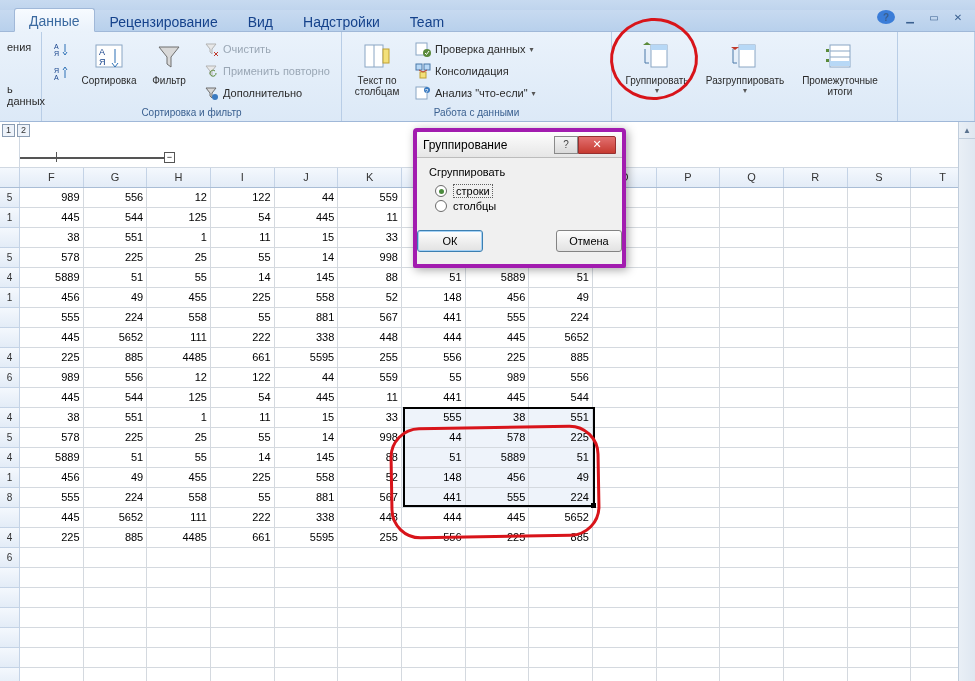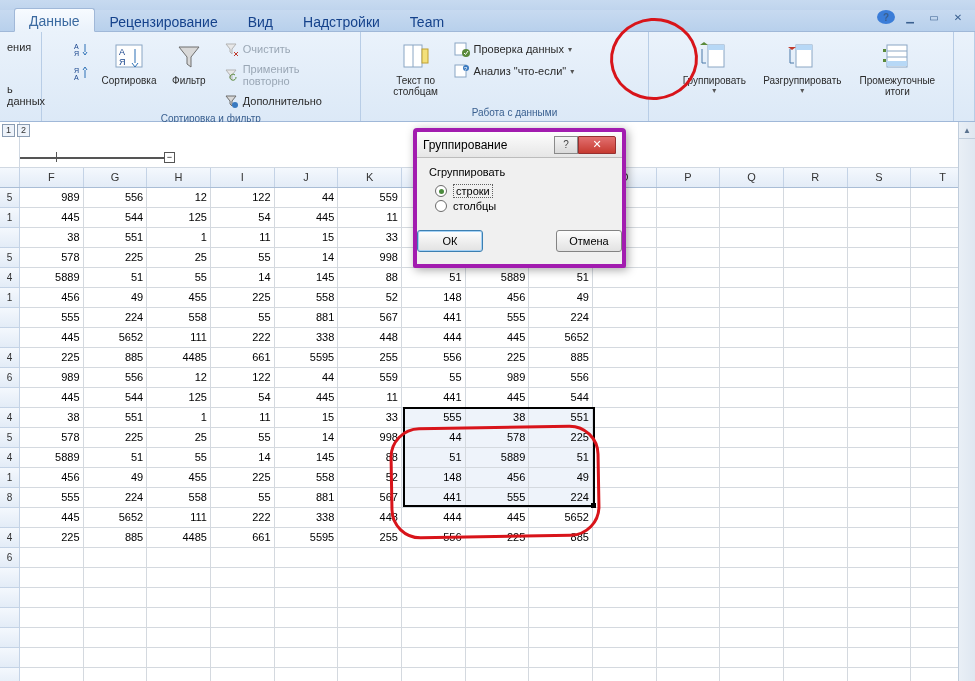--- a/index.html
+++ b/index.html
@@ -10,21 +10,21 @@
 
 
 .tabs { height:22px; background:linear-gradient(#c7daf0,#b8d0ec); display:flex; align-items:flex-end; padding-left:14px; border-bottom:1px solid #a0b8d8; position:relative;}
 .tab { padding:4px 14px 2px; font-size:14px; color:#15428b; cursor:pointer; border:1px solid transparent; border-bottom:none; position:relative; top:1px;}
 .tab.active { background:linear-gradient(#f7fbff,#eaf2fb); border:1px solid #a0b8d8; border-bottom:1px solid #eaf2fb; border-radius:3px 3px 0 0; color:#3b6aa0;}
 .winctrl { position:absolute; right:8px; top:0; display:flex; gap:6px; align-items:center;}
 .winctrl span { width:18px; height:14px; display:inline-flex; align-items:center; justify-content:center; font-size:10px; color:#3a6090;}
 .help-icon { width:14px; height:14px; border-radius:50%; background:#3b7dd8; color:#fff; font-size:9px; display:inline-flex; align-items:center; justify-content:center; font-weight:bold;}
 
 
-.ribbon { height:90px; background:linear-gradient(#eaf2fb,#dce9f7); display:flex; border-bottom:1px solid #a0b8d8;gap:20px; }
+.ribbon { height:90px; background:linear-gradient(#eaf2fb,#dce9f7); display:flex; border-bottom:1px solid #a0b8d8; }
 .rgroup { border-right:1px solid #b8cde6; display:flex; flex-direction:column; }
 .rgroup-body { flex:1; display:flex; align-items:flex-start; padding:4px 6px 0; gap:4px;}
 .rgroup-label { text-align:center; font-size:10px; color:#3a6090; padding:1px 4px 3px; }
 .rbtn-big { display:flex; flex-direction:column; align-items:center; justify-content:flex-start; padding:2px 4px; width:62px; font-size:10px; color:#2a2a2a; text-align:center; cursor:pointer; border:1px solid transparent; border-radius:3px;}
 .rbtn-big .icn { width:32px; height:32px; margin:2px auto 2px; display:flex; align-items:center; justify-content:center;}
 .rbtn-small { display:flex; align-items:center; gap:4px; font-size:11px; color:#2a2a2a; padding:2px 4px; cursor:pointer; border:1px solid transparent; border-radius:2px;}
 .rbtn-small.disabled { color:#9aa7b5;}
 .smicn { width:16px; height:16px; display:inline-flex; align-items:center; justify-content:center;}
 .stack { display:flex; flex-direction:column; gap:0px; padding-top:2px;}
 
@@ -209,20 +209,31 @@
                 <circle cx="12" cy="12" r="4" fill="#5a8a3a"></circle>
                 <path d="M10 12l1.5 1.5L14 10" stroke="#fff" fill="none"></path>
               </svg>
             </span>
             <span>Проверка данных</span> 
             <span style="font-size:8px;color:#555">▾</span>
           </div>
         <div class="rbtn-small">
             <span class="smicn">
               <svg width="16" height="16">
+                <rect x="1" y="1" width="6" height="6" fill="#b7d8f6" stroke="#4a78a8"></rect>
+                <rect x="9" y="1" width="6" height="6" fill="#b7d8f6" stroke="#4a78a8"></rect>
+                <rect x="5" y="9" width="6" height="6" fill="#f3e07a" stroke="#c0a032"></rect>
+                <path d="M4 7l4 2m4-2l-4 2" stroke="#c0392b"></path>
+              </svg>
+            </span>
+            <span>Консолидация</span>
+          </div>
+        <div class="rbtn-small">
+            <span class="smicn">
+              <svg width="16" height="16">
                 <rect x="1" y="2" width="11" height="12" fill="#fff" stroke="#8aa6c4"></rect>
                 <circle cx="12" cy="5" r="3" fill="#3a7ac0"></circle>
                 <text x="10" y="8" font-size="6" fill="#fff">?</text>
               </svg>
             </span>
             <span>Анализ "что-если"</span> 
             <span style="font-size:8px;color:#555">▾</span>
           </div>
       </div>
     </div>

